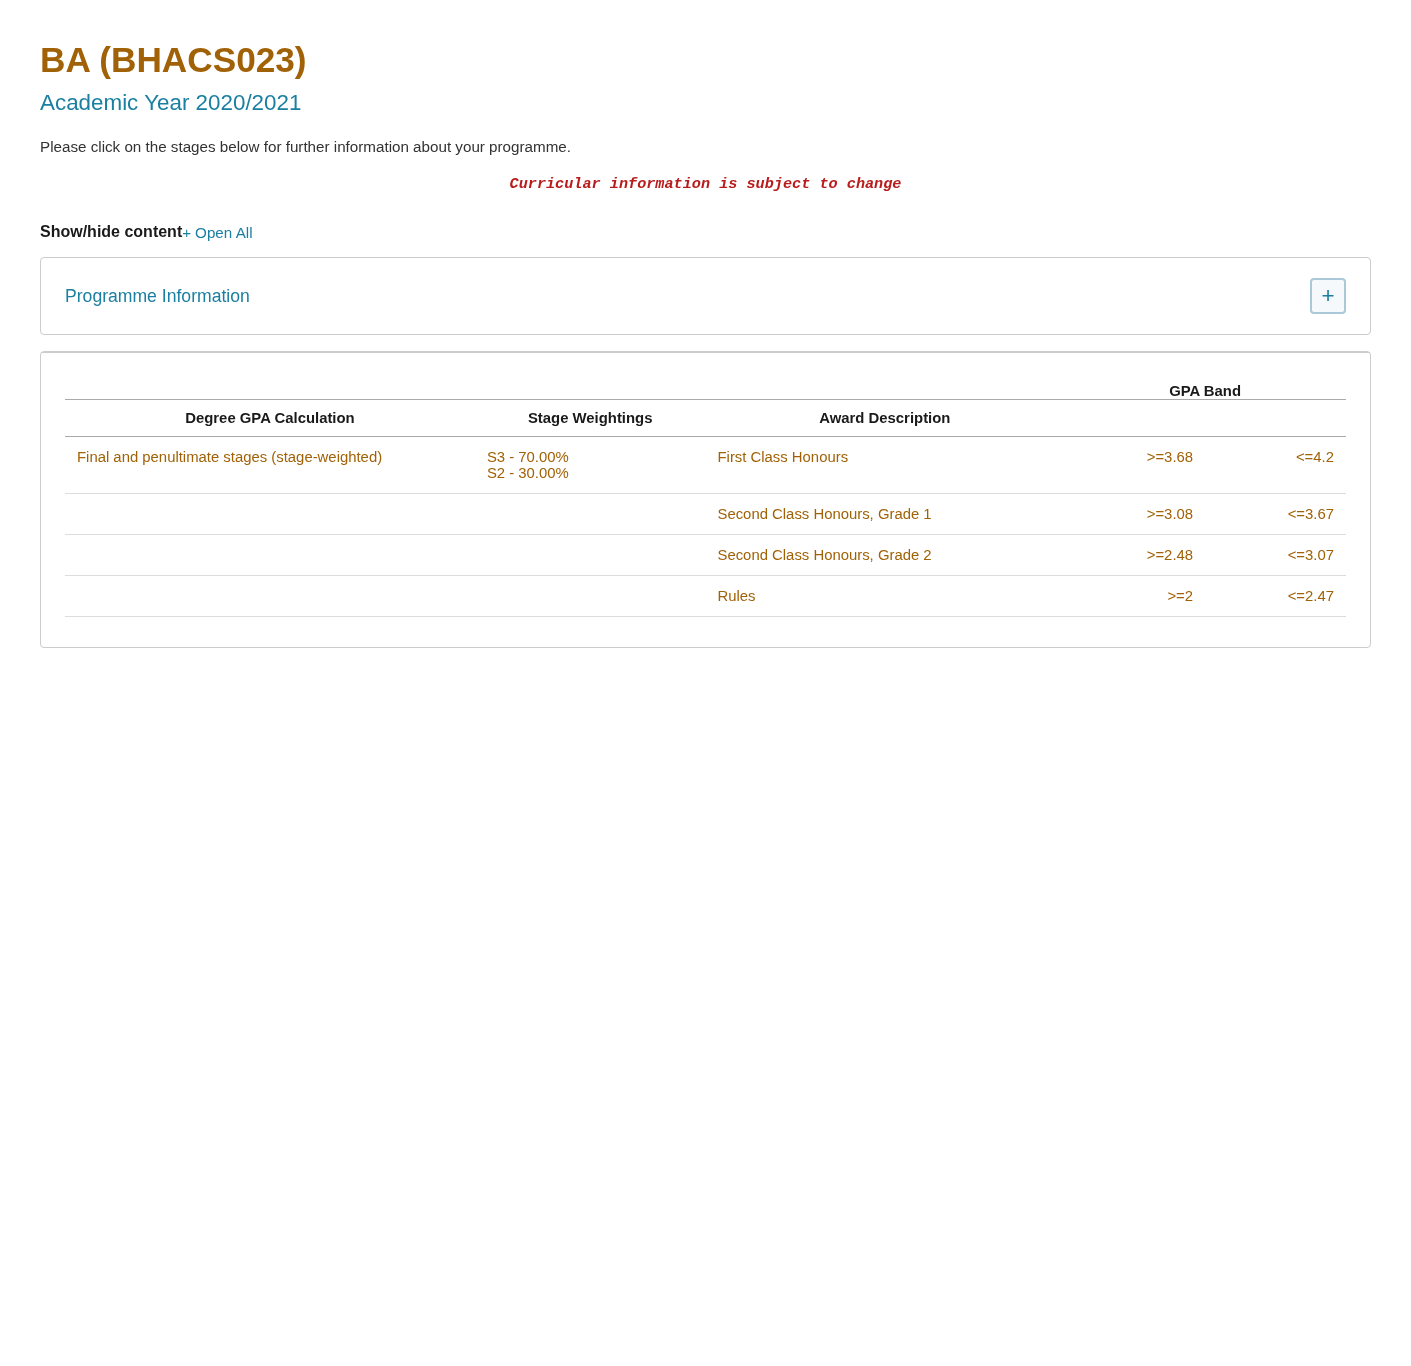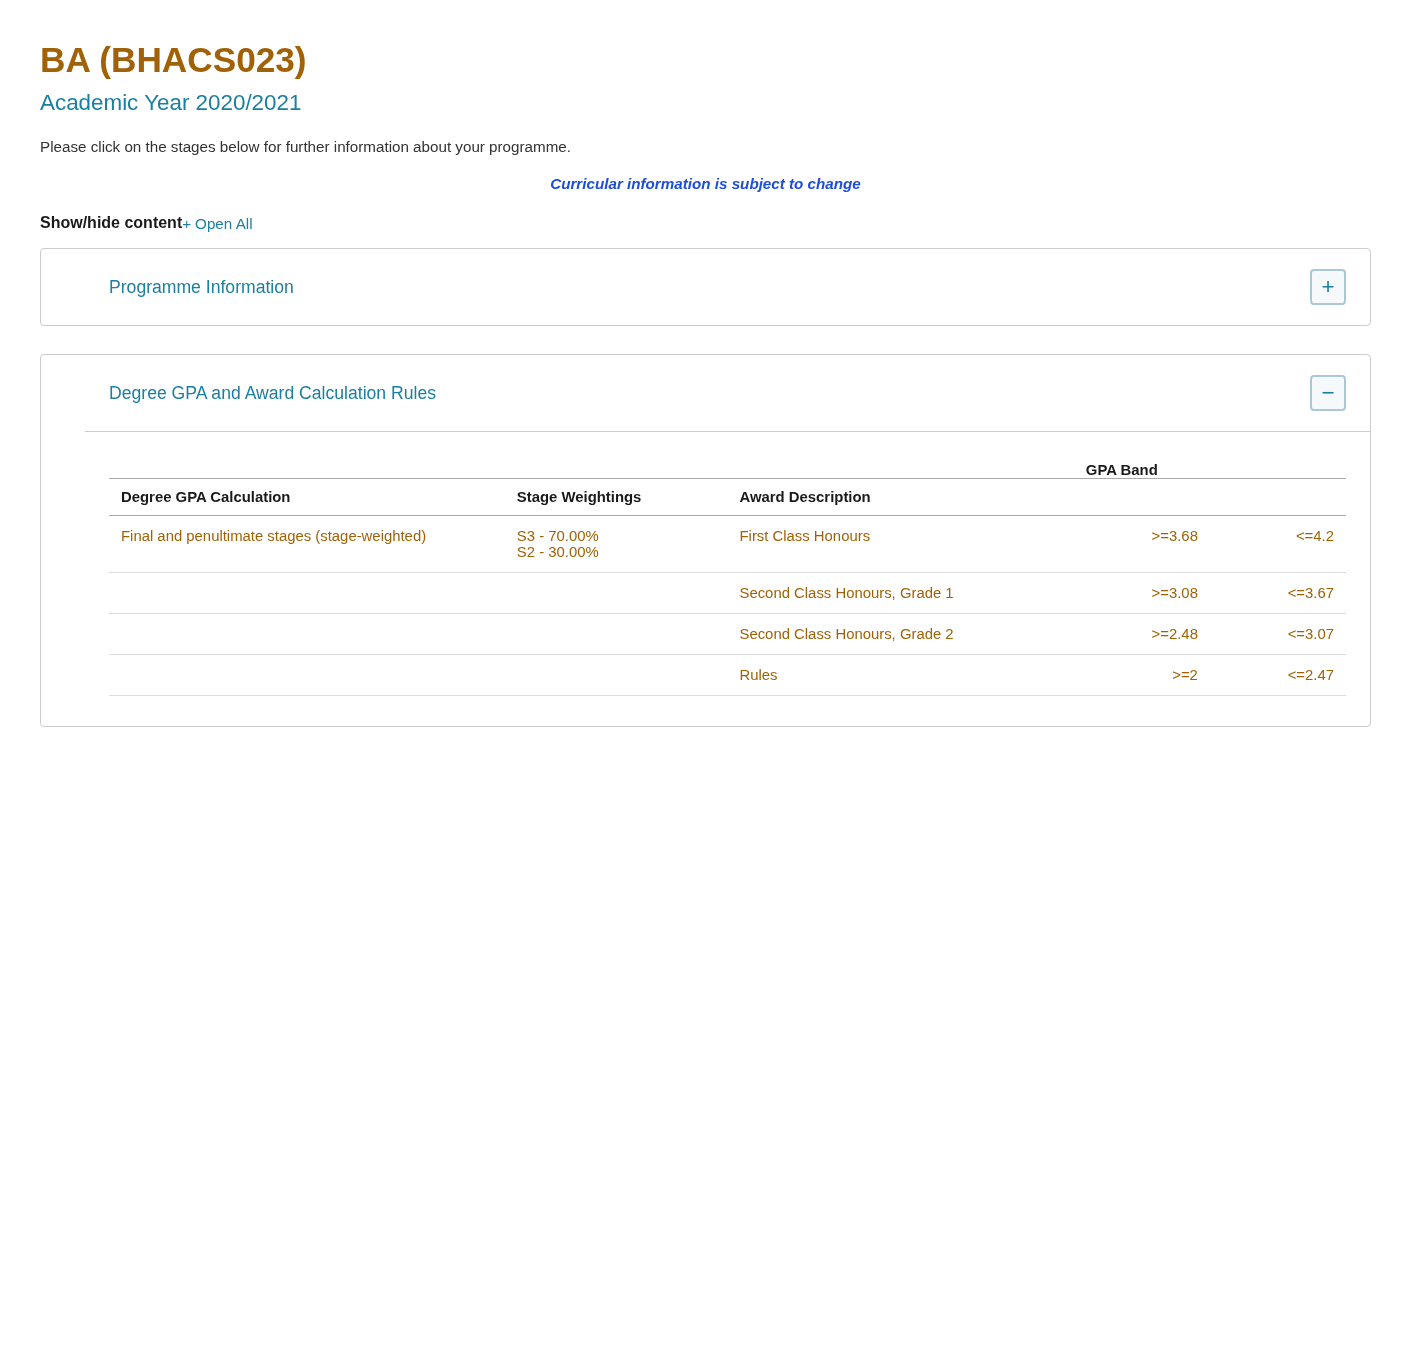--- a/index.html
+++ b/index.html
@@ -34,22 +34,23 @@
       font-size: 0.95rem;
       color: #333;
       margin-bottom: 20px;
     }
 
     .disclaimer {
       text-align: center;
       font-style: italic;
       font-weight: bold;
       font-size: 0.95rem;
-      color: #1d4ed8;
-      margin-bottom: 22px;
+      color: #b91c1c;
+      margin-bottom: 30px;
+      font-family: Liberation Mono, monospace;
     }
 
     .show-hide-bar {
       display: flex;
       justify-content: flex-start;
       align-items: center;
       margin-bottom: 16px;
     }
 
     .show-hide-label {
@@ -66,22 +67,21 @@
       align-items: center;
       gap: 4px;
       background: none;
       border: none;
       text-decoration: none;
     }
 
     .accordion {
       border: 1px solid #ccc;
       border-radius: 4px;
-      margin-bottom: 28px;
-      padding-left: 44px;
+      margin-bottom: 16px;
     }
 
     .accordion-header {
       display: flex;
       justify-content: space-between;
       align-items: center;
       padding: 20px 24px;
       cursor: pointer;
     }
 
@@ -111,21 +111,21 @@
       padding: 20px 24px 30px;
     }
 
     .gpa-table {
       width: 100%;
       border-collapse: collapse;
       font-size: 0.93rem;
     }
 
     .gpa-table th {
-      text-align: left;
+      text-align: center;
       font-weight: bold;
       padding: 10px 12px;
       border-bottom: 1px solid #aaa;
       color: #1a1a1a;
     }
 
     .gpa-table td {
       padding: 12px 12px;
       vertical-align: top;
       border-bottom: 1px solid #ddd;
@@ -193,24 +193,20 @@
 </div>
 
 <div class="accordion">
   <div class="accordion-header">
     <span class="accordion-title">Programme Information</span>
     <div class="accordion-btn">+</div>
   </div>
 </div>
 
 <div class="accordion">
-  <div class="accordion-header">
-    <span class="accordion-title">Degree GPA and Award Calculation Rules</span>
-    <div class="accordion-btn">−</div>
-  </div>
   <div class="accordion-body">
     <table class="gpa-table">
       <thead>
         <tr class="gpa-band-row">
           <th class="col-calc"></th>
           <th class="col-weight"></th>
           <th class="col-award"></th>
           <th class="col-min gpa-band-label" colspan="2">GPA Band</th>
         </tr>
         <tr class="header-row">

